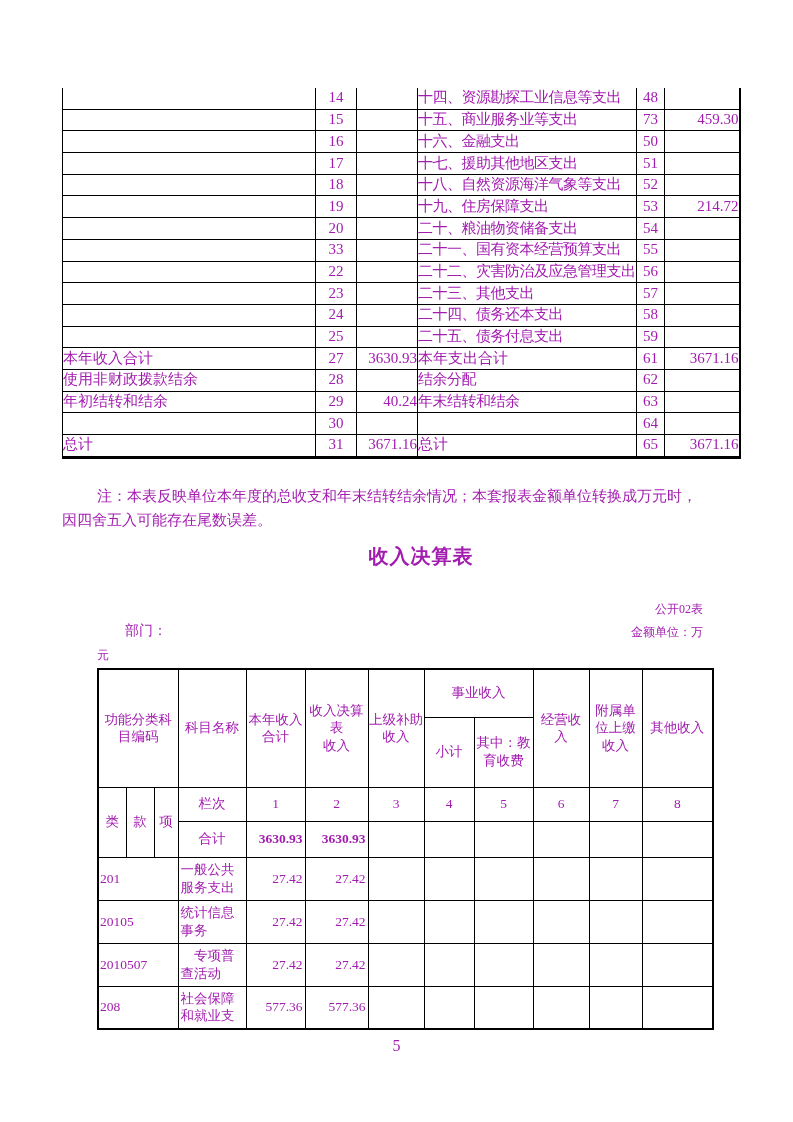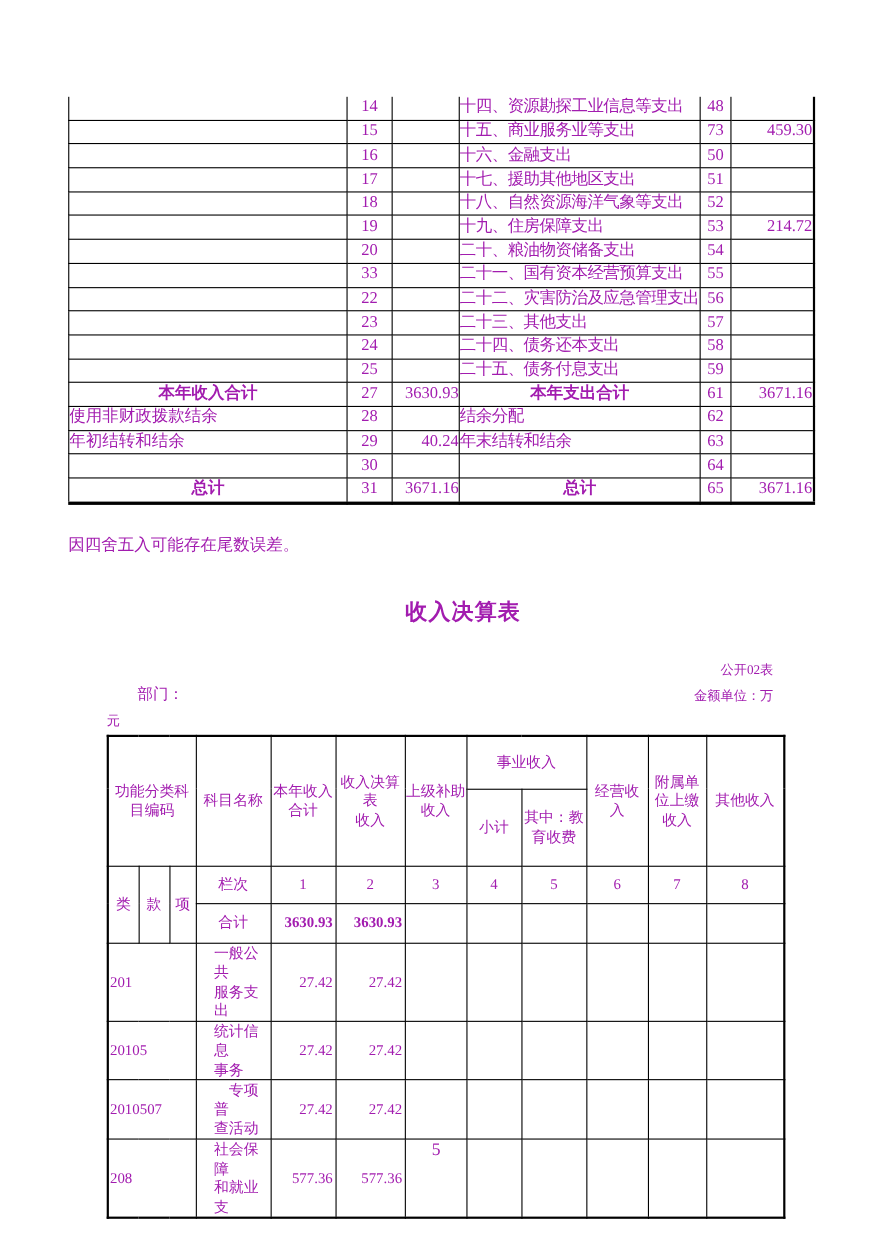--- a/index.html
+++ b/index.html
@@ -15,21 +15,21 @@
   }
   .t1 td{
     border:1px solid #000;height:20.7px;padding:0;font-size:15px;line-height:1.05;
     overflow:hidden;white-space:nowrap;vertical-align:middle;
   }
   .t1 tr:first-child td{border-top:none;}
   .c-llbl{text-align:left;padding-left:1px;}
   .c-lnum,.c-rnum{text-align:center;}
   .c-lval,.c-rval{text-align:right;padding-right:1px;}
   .c-rlbl{text-align:left;padding-left:2px;letter-spacing:-0.5px;}
-  .total-row .c-llbl,.total-row .c-rlbl{text-align:center;font-weight:bold;letter-spacing:0;}
+  .total-row .c-llbl,.total-row .c-rlbl{font-weight:normal;letter-spacing:0;}
   
   .note{position:absolute;left:62px;top:484px;width:640px;font-size:15px;line-height:24px;}
   .note .l1{text-indent:35px;}
   
   .title{
     position:absolute;left:97px;top:543px;width:648px;margin:0;text-align:center;
     font-family:"Liberation Sans","DejaVu Sans",sans-serif;font-size:20px;font-weight:bold;letter-spacing:1px;
   }
   .form-no{position:absolute;left:97px;top:601px;width:606px;text-align:right;font-size:12px;}
   .meta-row{position:absolute;left:97px;top:622px;width:606px;height:18px;}
@@ -45,21 +45,21 @@
     border:1px solid #000;padding:0;font-size:13.5px;line-height:1.3;
     text-align:center;vertical-align:middle;overflow:hidden;
   }
   .t2 .pre{white-space:pre-line;}
   .t2 .r1{height:48px;}
   .t2 .r2{height:70px;}
   .t2 .r3{height:34px;}
   .t2 .r4{height:36px;}
   .t2 tbody tr{height:43px;}
   .t2 .c-code{text-align:left;padding-left:1px;margin-top:48px;}
-  .t2 .c-name{text-align:left;padding-left:16px;white-space:pre-line;}
+  .t2 .c-name{text-align:left;padding-left:2px;white-space:pre-line;}
   .t2 .c-val{text-align:right;padding-right:2px;}
   .bold{font-weight:bold;}
   
   .pageno{position:absolute;left:0;top:1037px;width:793px;text-align:center;font-size:16px;}
 </style>
 </head>
 <body>
 
 <div class="page">
 
@@ -206,20 +206,21 @@
           <td class="c-lnum">31</td>
           <td class="c-lval">3671.16</td>
           <td class="c-rlbl">总计</td>
           <td class="c-rnum">65</td>
           <td class="c-rval">3671.16</td>
         </tr>
       </tbody>
   </table>
 
   <div class="note">
+    <div class="l1">注：本表反映单位本年度的总收支和年末结转结余情况；本套报表金额单位转换成万元时，</div>
     <div class="l2">因四舍五入可能存在尾数误差。</div>
   </div>
 
   <h2 class="title">收入决算表</h2>
   <div class="form-no">公开02表</div>
   <div class="meta-row">
     <span class="dept">部门：</span>
     <span class="unit1">金额单位：万</span>
   </div>
   <div class="unit2">元</div>

